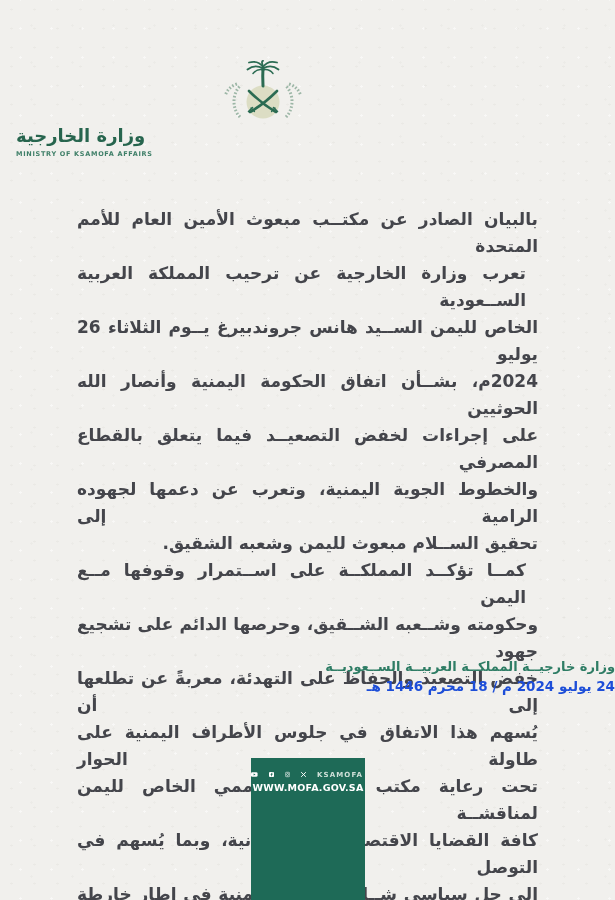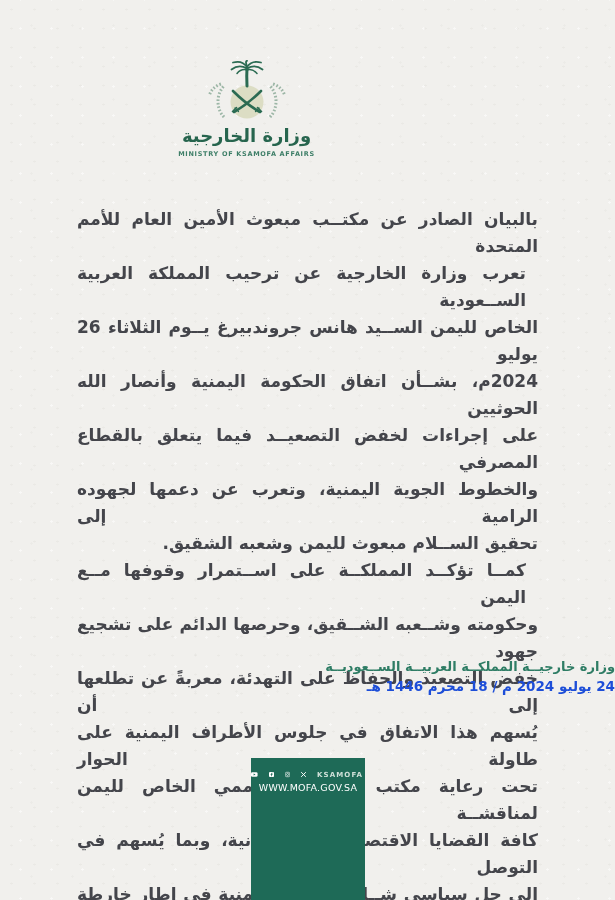--- a/index.html
+++ b/index.html
@@ -8,21 +8,21 @@
     font-family:"DejaVu Sans",sans-serif;
     background-color:#f1f0ed;
     background-image:
       radial-gradient(rgba(95,90,78,.05) 1px, transparent 1.4px),
       radial-gradient(rgba(95,90,78,.035) 1px, transparent 1.4px),
       radial-gradient(rgba(255,255,255,.55) 1px, transparent 1.4px);
     background-size:23px 19px,41px 37px,31px 29px;
     background-position:0 0,11px 7px,5px 14px;
   }
   
-  .logo{position:absolute;top:60px;left:0;width:493px;text-align:center;}
+  .logo{position:absolute;top:60px;left:16px;width:493px;text-align:left;}
   .logo svg{display:block;margin:0 auto;}
   .logo-ar{margin-top:1px;font-size:18px;font-weight:bold;color:#27654e;direction:rtl;letter-spacing:1px;}
   .logo-en{margin-top:4px;font-size:6.5px;font-weight:bold;color:#3f7f68;letter-spacing:.7px;}
   
   .statement{
     position:absolute;top:206px;left:77px;width:461px;
     direction:rtl;unicode-bidi:plaintext;
     color:#44454b;font-weight:bold;font-size:17px;
   }
   .line{line-height:27px;text-align:justify;text-align-last:justify;}
@@ -30,21 +30,21 @@
   .line.indent{padding-right:12px;}
   
   .footer{position:absolute;top:657px;left:0;width:615px;text-align:right;direction:rtl;font-weight:bold;}
   .footer-ministry{color:#2f7d65;font-size:13px;line-height:19px;}
   .footer-date{color:#1d4ed8;font-size:13.5px;line-height:21px;}
   
   .social-box{position:absolute;left:251px;top:758px;width:114px;height:142px;background:#1e6a57;}
   .icons-row{display:flex;justify-content:center;align-items:center;gap:11px;padding-top:12px;}
   .icons-row svg{display:block;}
   .handle{font-size:7px;font-weight:bold;color:#cfe0d8;letter-spacing:1.1px;margin-right:2px;}
-  .site{margin-top:3px;text-align:center;color:#ffffff;font-size:9.5px;font-weight:normal;letter-spacing:.2px;}
+  .site{margin-top:3px;text-align:center;color:#ffffff;font-size:9.5px;font-weight:bold;letter-spacing:.2px;}
 </style>
 </head>
 <body>
 
 <div class="logo">
   <svg width="150" height="64" viewBox="0 0 150 64">
 
     <circle cx="75" cy="42" r="16.5" fill="#dcddc4"></circle>
 
     <g stroke="#2b6b52" fill="none" stroke-linecap="round">

